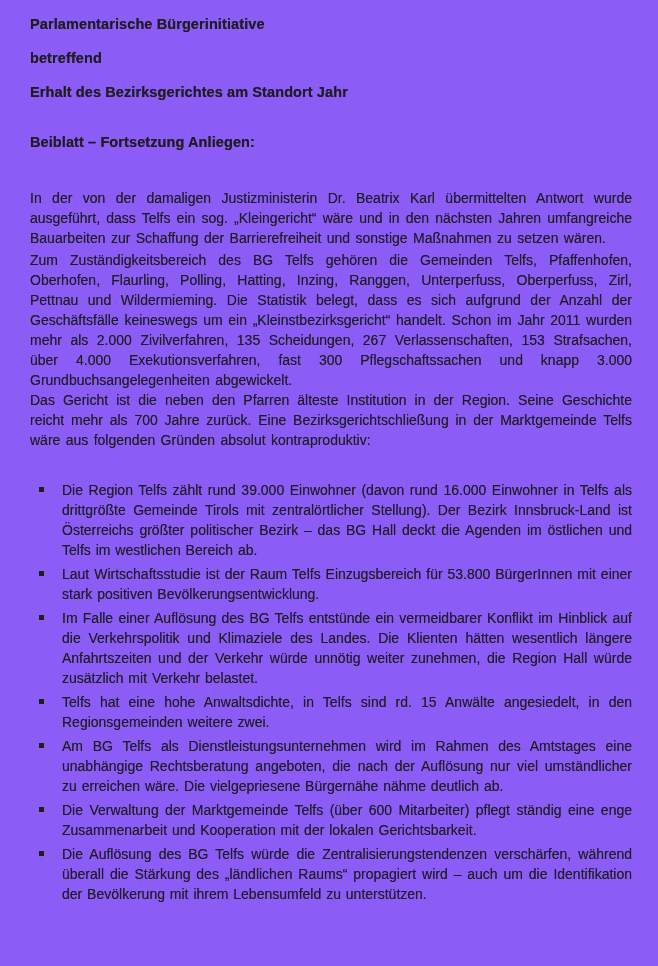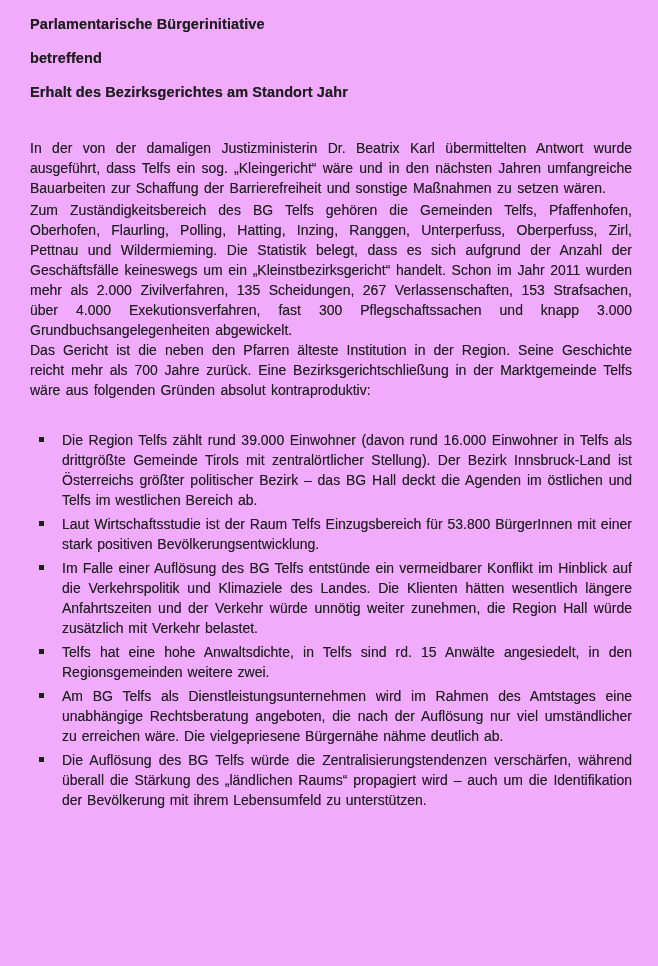--- a/index.html
+++ b/index.html
@@ -13,21 +13,21 @@
     overflow: hidden;
     font-family: "Liberation Sans", "DejaVu Sans", sans-serif;
     color: #1e1e1e;
     -webkit-font-smoothing: antialiased;
   }
   .page {
     box-sizing: border-box;
     width: 658px;
     height: 966px;
     padding: 14px 26px 0 30px;
-    background: #f0abfc;
+    background: #8b5cf6;
   }
   .title-line {
     font-size: 14.5px;
     font-weight: bold;
     line-height: 20px;
     letter-spacing: 0.1px;
     text-shadow: 0 0 0.4px rgba(0,0,0,0.55);
   }
   .title-line + .title-line {
     margin-top: 14px;
@@ -80,20 +80,21 @@
 </style>
 </head>
 <body>
 
 <div class="page">
 
   <div class="title-line">Parlamentarische Bürgerinitiative</div>
   <div class="title-line">betreffend</div>
   <div class="title-line">Erhalt des Bezirksgerichtes am Standort Jahr</div>
 
+  <div class="section-heading">Beiblatt – Fortsetzung Anliegen:</div>
 
   <div class="para para-1">In der von der damaligen Justizministerin Dr. Beatrix Karl übermittelten Antwort wurde ausgeführt, dass Telfs ein sog. „Kleingericht“ wäre und in den nächsten Jahren umfangreiche Bauarbeiten zur Schaffung der Barrierefreiheit und sonstige Maßnahmen zu setzen wären.</div>
   <div class="para para-2">Zum Zuständigkeitsbereich des BG Telfs gehören die Gemeinden Telfs, Pfaffenhofen, Oberhofen, Flaurling, Polling, Hatting, Inzing, Ranggen, Unterperfuss, Oberperfuss, Zirl, Pettnau und Wildermieming. Die Statistik belegt, dass es sich aufgrund der Anzahl der Geschäftsfälle keineswegs um ein „Kleinstbezirksgericht“ handelt. Schon im Jahr 2011 wurden mehr als 2.000 Zivilverfahren, 135 Scheidungen, 267 Verlassenschaften, 153 Strafsachen, über 4.000 Exekutionsverfahren, fast 300 Pflegschaftssachen und knapp 3.000 Grundbuchsangelegenheiten abgewickelt.</div>
   <div class="para para-3">Das Gericht ist die neben den Pfarren älteste Institution in der Region. Seine Geschichte reicht mehr als 700 Jahre zurück. Eine Bezirksgerichtschließung in der Marktgemeinde Telfs wäre aus folgenden Gründen absolut kontraproduktiv:</div>
 
   <div class="bullet-list">
 
     <div class="bullet">
       <span class="bullet-marker"></span>
       <div class="bullet-text">Die Region Telfs zählt rund 39.000 Einwohner (davon rund 16.000 Einwohner in Telfs als drittgrößte Gemeinde Tirols mit zentralörtlicher Stellung). Der Bezirk Innsbruck-Land ist Österreichs größter politischer Bezirk – das BG Hall deckt die Agenden im östlichen und Telfs im westlichen Bereich ab.</div>
@@ -112,20 +113,24 @@
     <div class="bullet">
       <span class="bullet-marker"></span>
       <div class="bullet-text">Telfs hat eine hohe Anwaltsdichte, in Telfs sind rd. 15 Anwälte angesiedelt, in den Regionsgemeinden weitere zwei.</div>
     </div>
 
     <div class="bullet">
       <span class="bullet-marker"></span>
       <div class="bullet-text">Am BG Telfs als Dienstleistungsunternehmen wird im Rahmen des Amtstages eine unabhängige Rechtsberatung angeboten, die nach der Auflösung nur viel umständlicher zu erreichen wäre. Die vielgepriesene Bürgernähe nähme deutlich ab.</div>
     </div>
 
+    <div class="bullet">
+      <span class="bullet-marker"></span>
+      <div class="bullet-text">Die Verwaltung der Marktgemeinde Telfs (über 600 Mitarbeiter) pflegt ständig eine enge Zusammenarbeit und Kooperation mit der lokalen Gerichtsbarkeit.</div>
+    </div>
 
     <div class="bullet">
       <span class="bullet-marker"></span>
       <div class="bullet-text">Die Auflösung des BG Telfs würde die Zentralisierungstendenzen verschärfen, während überall die Stärkung des „ländlichen Raums“ propagiert wird – auch um die Identifikation der Bevölkerung mit ihrem Lebensumfeld zu unterstützen.</div>
     </div>
 
   </div>
 
 </div>
 

